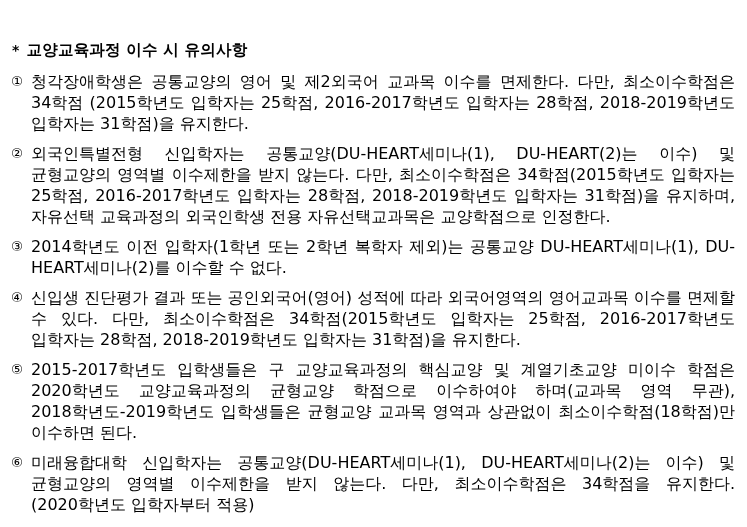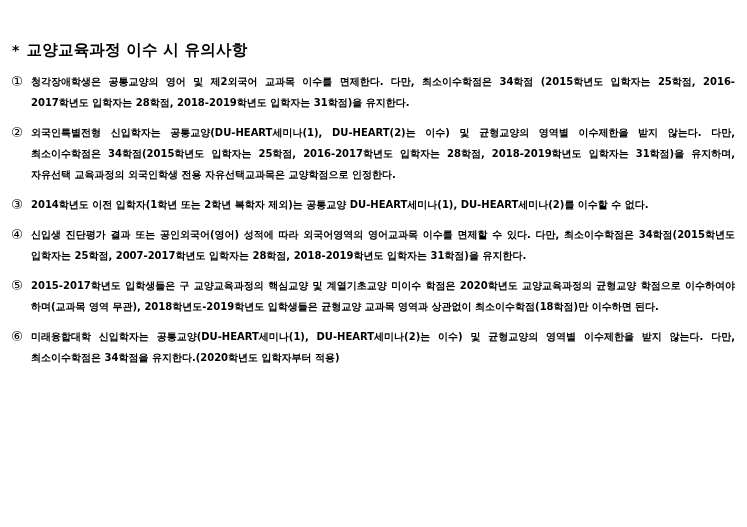--- a/index.html
+++ b/index.html
@@ -53,27 +53,26 @@
   .marker {
     flex: 0 0 auto;
     width: 20px;
     font-size: 13.5px;
     line-height: 21px;
     text-align: left;
     padding-left: 1px;
   }
   .body {
     flex: 1 1 auto;
-    font-size: 10px;
+    font-size: 16px;
     line-height: 21px;
     text-align: justify;
     text-justify: inter-character;
     word-break: keep-all;
     padding-right: 2px;
-    font-weight: bold;
   }
 </style>
 </head>
 <body>
 
 <div class="page">
 
   <div class="heading">
     <span class="bullet">*</span>
     <span class="htext">교양교육과정 이수 시 유의사항</span>
@@ -91,21 +90,21 @@
       <div class="body">외국인특별전형 신입학자는 공통교양(DU-HEART세미나(1), DU-HEART(2)는 이수) 및 균형교양의 영역별 이수제한을 받지 않는다. 다만, 최소이수학점은 34학점(2015학년도 입학자는 25학점, 2016-2017학년도 입학자는 28학점, 2018-2019학년도 입학자는 31학점)을 유지하며, 자유선택 교육과정의 외국인학생 전용 자유선택교과목은 교양학점으로 인정한다.</div>
     </div>
 
     <div class="item">
       <div class="marker">③</div>
       <div class="body">2014학년도 이전 입학자(1학년 또는 2학년 복학자 제외)는 공통교양 DU-HEART세미나(1), DU-HEART세미나(2)를 이수할 수 없다.</div>
     </div>
 
     <div class="item">
       <div class="marker">④</div>
-      <div class="body">신입생 진단평가 결과 또는 공인외국어(영어) 성적에 따라 외국어영역의 영어교과목 이수를 면제할 수 있다. 다만, 최소이수학점은 34학점(2015학년도 입학자는 25학점, 2007-2017학년도 입학자는 28학점, 2018-2019학년도 입학자는 31학점)을 유지한다.</div>
+      <div class="body">신입생 진단평가 결과 또는 공인외국어(영어) 성적에 따라 외국어영역의 영어교과목 이수를 면제할 수 있다. 다만, 최소이수학점은 34학점(2015학년도 입학자는 25학점, 2016-2017학년도 입학자는 28학점, 2018-2019학년도 입학자는 31학점)을 유지한다.</div>
     </div>
 
     <div class="item">
       <div class="marker">⑤</div>
       <div class="body">2015-2017학년도 입학생들은 구 교양교육과정의 핵심교양 및 계열기초교양 미이수 학점은 2020학년도 교양교육과정의 균형교양 학점으로 이수하여야 하며(교과목 영역 무관), 2018학년도-2019학년도 입학생들은 균형교양 교과목 영역과 상관없이 최소이수학점(18학점)만 이수하면 된다.</div>
     </div>
 
     <div class="item">
       <div class="marker">⑥</div>
       <div class="body">미래융합대학 신입학자는 공통교양(DU-HEART세미나(1), DU-HEART세미나(2)는 이수) 및 균형교양의 영역별 이수제한을 받지 않는다. 다만, 최소이수학점은 34학점을 유지한다.(2020학년도 입학자부터 적용)</div>

